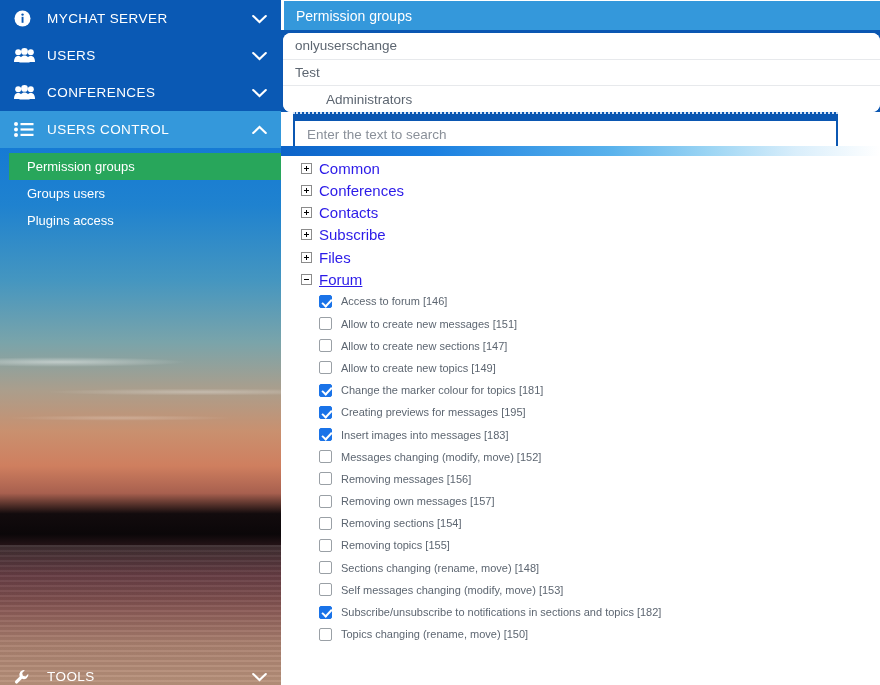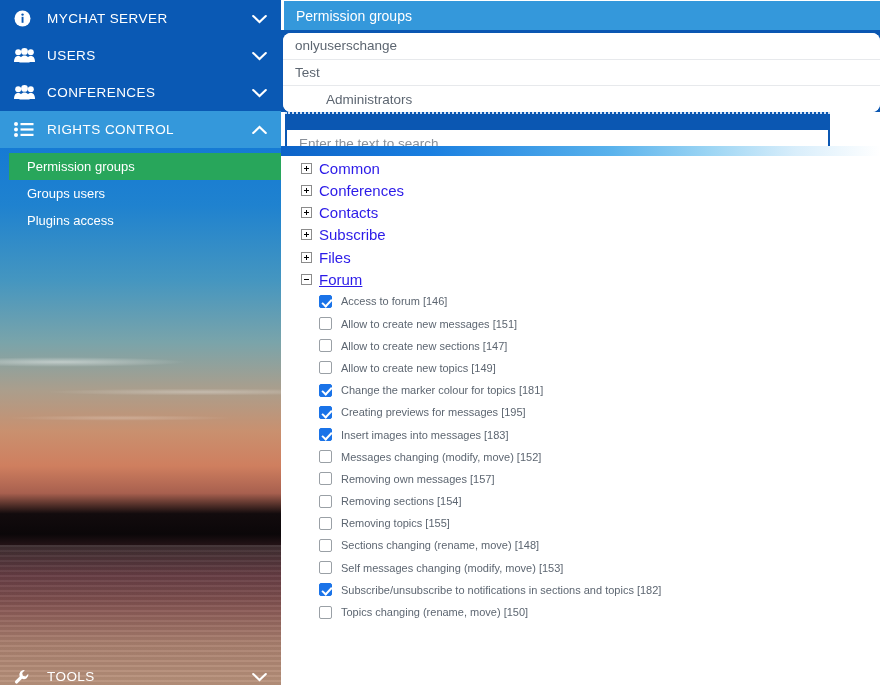--- a/index.html
+++ b/index.html
@@ -144,25 +144,25 @@
     padding-left: 12px;
     font-size: 13.5px;
     color: #5d6671;
     border-bottom: 1px solid #e7e9ec;
     background: #ffffff;
     cursor: pointer;
   }
   .group-row:last-child { border-bottom: none; padding-left: 43px; }
 
   #search-wrap {
-    position: absolute; left: 4px; top: 112px;
+    position: absolute; left: 12px; top: 112px;
     width: 545px; height: 34px;
     background: #0b57b2;
     border-top: 2px dotted #cfe0f5;
-    padding: 16px 2px 2px 2px;
+    padding: 7px 2px 2px 2px;
   }
   #search-input {
     width: 100%; height: 27px;
     border: 1px solid #ffffff;
     background: #ffffff;
     outline: none;
     padding-left: 11px;
     font-family: "Liberation Sans", sans-serif;
     font-size: 13.5px;
     color: #4b5560;
@@ -318,21 +318,21 @@
         <span class="nav-icon">
           <svg width="20" height="15" viewBox="0 0 20 15">
               <circle cx="2" cy="2" r="2" fill="#fff"></circle>
               <circle cx="2" cy="7.5" r="2" fill="#fff"></circle>
               <circle cx="2" cy="13" r="2" fill="#fff"></circle>
               <rect x="6.5" y="1" width="13" height="2.2" fill="#fff"></rect>
               <rect x="6.5" y="6.4" width="13" height="2.2" fill="#fff"></rect>
               <rect x="6.5" y="11.8" width="13" height="2.2" fill="#fff"></rect>
             </svg>
         </span>
-        <span class="nav-label">RIGHTS CONTROL</span>
+        <span class="nav-label">USERS CONTROL</span>
         <span class="nav-chev">
           <svg width="15" height="10" viewBox="0 0 15 10">
               <path d="M1.2 8 L7.5 2 L13.8 8" stroke="#fff" stroke-width="2.1" fill="none" stroke-linecap="round"></path>
             </svg>
         </span>
       </div>
 
       <div style="height:5px"></div>
 
       <div class="sub-item selected">
@@ -443,20 +443,24 @@
           <div class="tree-row leaf">
             <span class="cbox on"></span>
             <span class="leaf-label">Insert images into messages [183]</span>
           </div>
           <div class="tree-row leaf">
             <span class="cbox"></span>
             <span class="leaf-label">Messages changing (modify, move) [152]</span>
           </div>
           <div class="tree-row leaf">
             <span class="cbox"></span>
+            <span class="leaf-label">Removing messages [156]</span>
+          </div>
+          <div class="tree-row leaf">
+            <span class="cbox"></span>
             <span class="leaf-label">Removing own messages [157]</span>
           </div>
           <div class="tree-row leaf">
             <span class="cbox"></span>
             <span class="leaf-label">Removing sections [154]</span>
           </div>
           <div class="tree-row leaf">
             <span class="cbox"></span>
             <span class="leaf-label">Removing topics [155]</span>
           </div>

